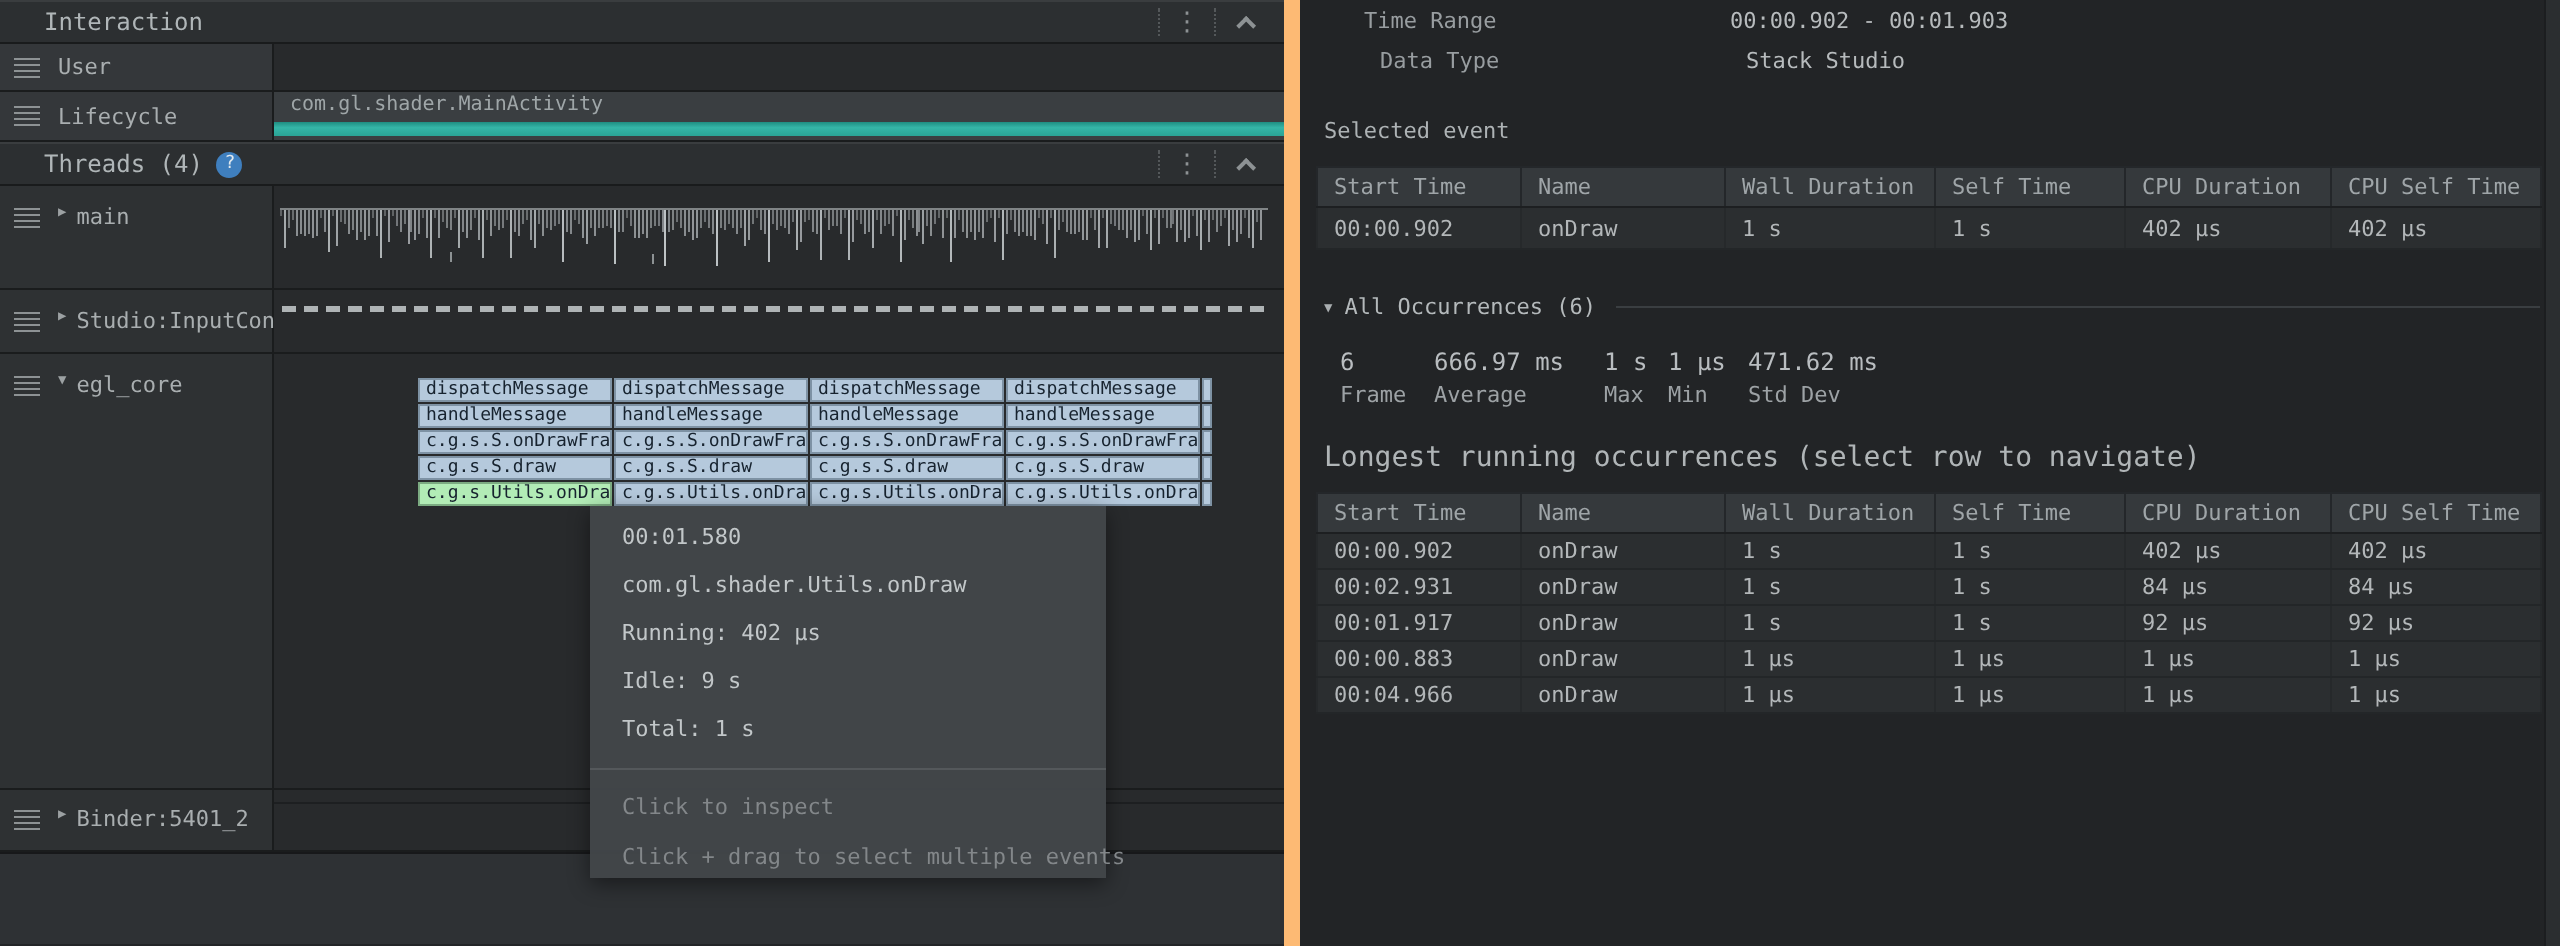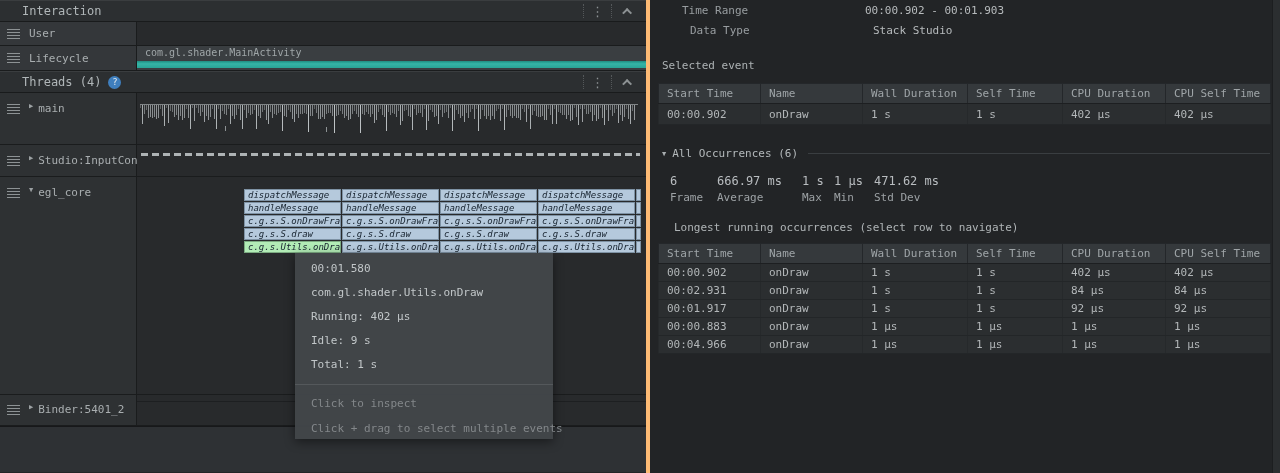--- a/index.html
+++ b/index.html
@@ -1,21 +1,21 @@
 <!DOCTYPE html>
 <html><head>
 <meta charset="utf-8">
 <style>
   * { margin:0; padding:0; box-sizing:border-box; }
   html,body { width:1280px; height:473px; overflow:hidden; }
   body { font-family:"DejaVu Sans Mono","Liberation Mono",monospace; background:#222426; color:#b3b8ba; }
   .app { position:relative; width:1280px; height:473px; display:flex; }
 
   
-  .left-panel { position:relative; width:650px; height:473px; border-right:4px solid #fdba74; background:#232527; }
+  .left-panel { position:relative; width:650px; height:473px; border-right:8px solid #fdba74; background:#232527; }
   .section-header { height:22px; background:#2c2f31; border-top:1px solid #3a3d3f; border-bottom:1px solid #191b1c; display:flex; align-items:center; padding:0 8px 0 22px; font-size:12px; color:#b0b6b8; }
   .section-header .spacer { flex:1; }
   .hdr-sep { width:1px; height:14px; border-left:1px dotted #54585a; margin:0 7px; }
   .kebab { color:#8d9294; font-size:13px; line-height:13px; cursor:pointer; }
   .caret-up { width:7px; height:7px; border-left:2px solid #8d9294; border-top:2px solid #8d9294; transform:rotate(45deg) translateY(2px); margin:0 6px; cursor:pointer; }
   .help-badge { width:13px; height:13px; border-radius:50%; background:#3f7fbe; color:#e2e9ee; font-size:9px; line-height:13px; text-align:center; margin-left:7px; }
 
   .track-row { display:flex; border-bottom:1px solid #1a1c1d; }
   .label-col { width:137px; background:#34373a; border-right:1px solid #1a1c1d; display:flex; align-items:center; padding-left:7px; font-size:11px; color:#a9aeb0; flex:none; }
   .thread .label-col { background:#2e3133; align-items:flex-start; padding-top:9px; }
@@ -32,21 +32,21 @@
 
   .row-main { height:52px; }
   .waveform { position:absolute; left:3px; right:8px; top:11px; height:26px; border-top:1px solid rgba(200,206,209,.55); display:flex; align-items:flex-start; }
   .waveform i { display:block; width:1px; margin-right:1px; background:#c6cbce; }
   .wave-tick { position:absolute; width:1px; height:5px; background:#8d9294; }
 
   .row-inputcon { height:32px; }
   .dash-line { position:absolute; left:4px; right:6px; top:8px; height:3px; background:repeating-linear-gradient(90deg,#aeb3b5 0 7px,transparent 7px 11px); }
 
   .row-egl { height:218px; }
-  .flame-chart { position:absolute; left:107px; top:12px; display:flex;font-style:italic; }
+  .flame-chart { position:absolute; left:72px; top:12px; display:flex; }
   .flame-col { width:97px; margin-right:1px; flex:none; }
   .flame-col.sliver { width:4px; }
   .flame-block { height:12px; margin-bottom:1px; background:#b5c9dc; border:1px solid #7e92a4; font-size:9px; line-height:10px; color:#17232f; padding-left:3px; white-space:nowrap; overflow:hidden; cursor:pointer; }
   .flame-block.selected { background:#b2ecb6; border-color:#7cab82; }
 
   .row-binder { height:31px; }
   .binder-track::before { content:""; position:absolute; left:0; right:0; top:6px; border-top:1px solid #1d1f21; }
   .row-binder .label-col { padding-top:8px; }
 
   .bottom-strip { height:46px; background:#2e3134; border-top:1px solid #17181a; }
@@ -76,21 +76,21 @@
   .c0{width:102px}.c1{width:102px}.c2{width:105px}.c3{width:95px}.c4{width:103px}.c5{width:105px}
 
   .occ-header { display:flex; align-items:center; margin:22px 10px 0 12px; font-size:11px; color:#b4b9bb; }
   .occ-header .tri { margin-right:6px; color:#a9aeb0; }
   .occ-header .rule { flex:1; border-top:1px solid #3a3e41; margin-left:10px; }
   .stats { display:flex; margin:14px 0 0 20px; }
   .stat { margin-right:0; }
   .stat .sval { font-size:12px; color:#b9bdc0; white-space:nowrap; }
   .stat .slabel { font-size:11px; color:#9da2a5; margin-top:3px; white-space:nowrap; }
   .st0{width:47px}.st1{width:85px}.st2{width:32px}.st3{width:40px}.st4{width:auto}
-  .longest-label { margin:17px 0 0 24px; font-size:11px; color:#b0b5b7; }
+  .longest-label { margin:17px 0 0 12px; font-size:14px; color:#b0b5b7; }
   .tbl-longest { margin-top:9px; }
 </style>
 </head>
 <body>
 
 <div class="app">
 
   <div class="left-panel">
 
     <div class="section-header">

